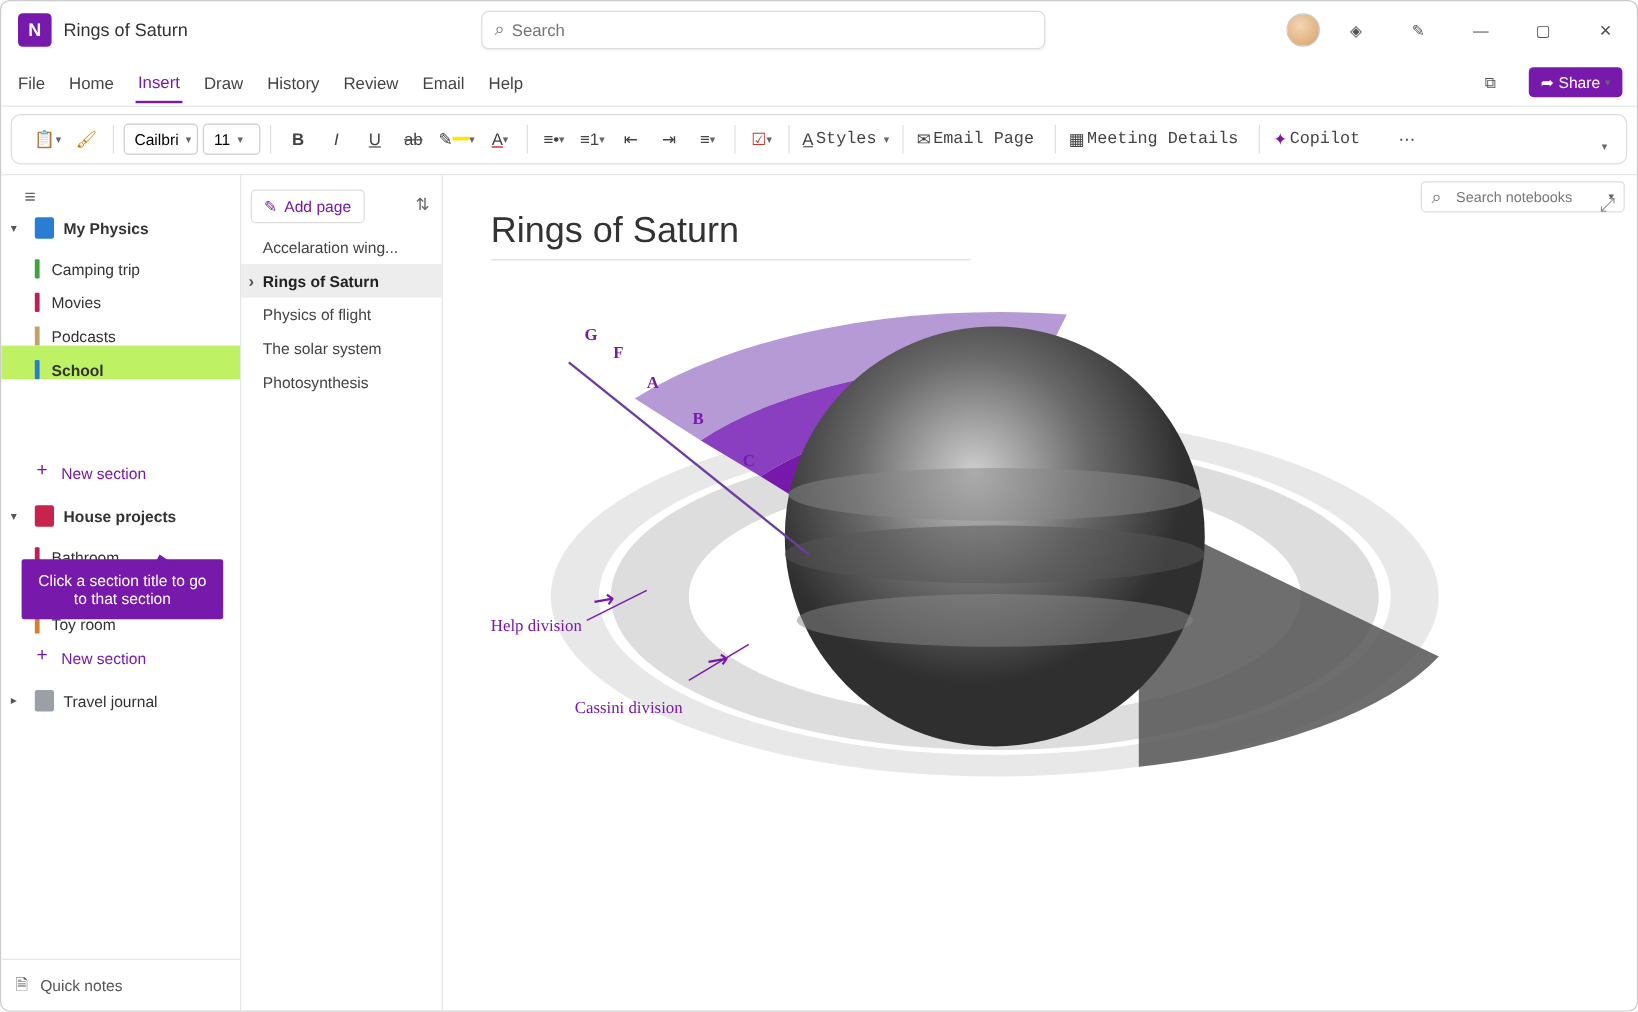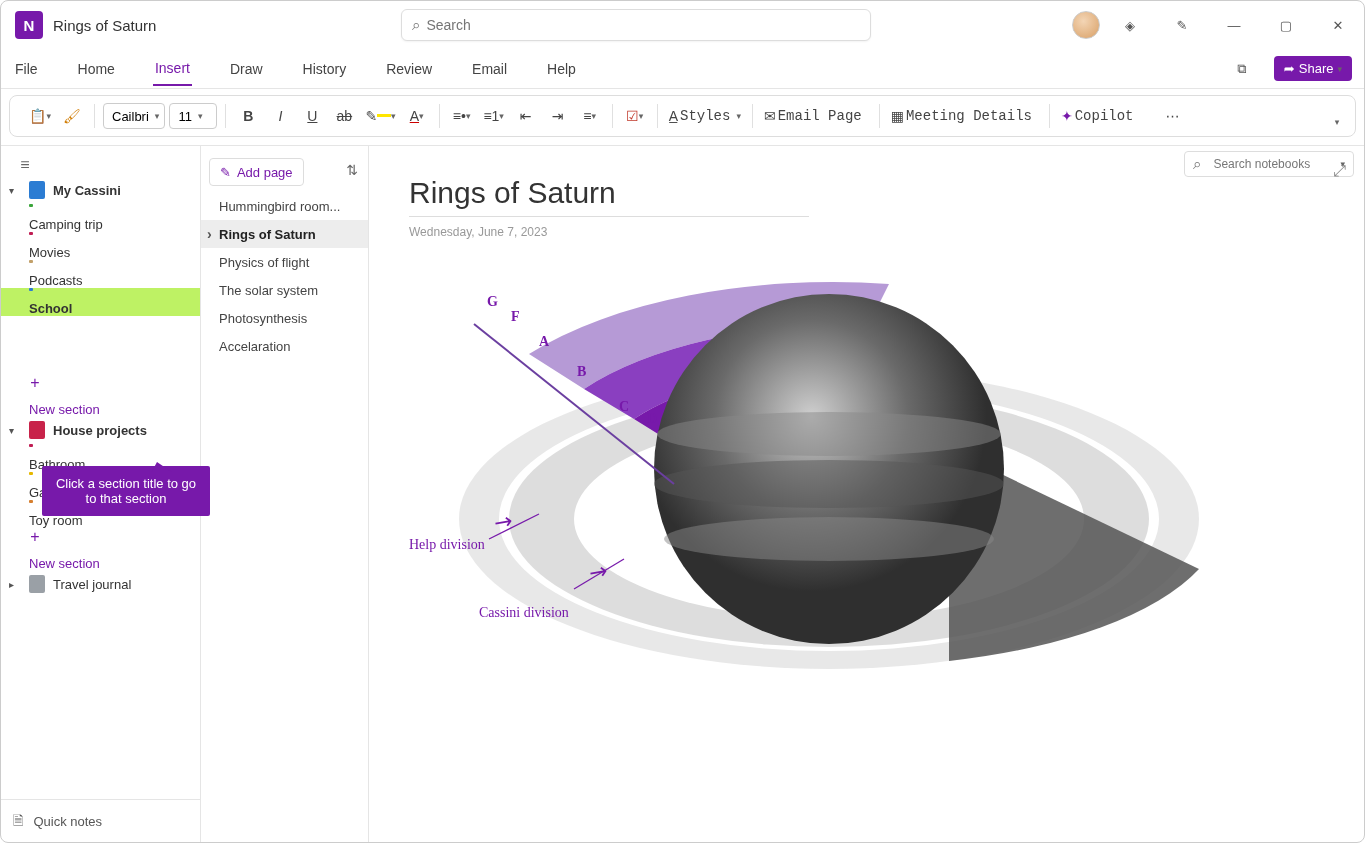--- a/index.html
+++ b/index.html
@@ -10,21 +10,21 @@
 .app-icon { width:28px; height:28px; background:#7719aa; border-radius:4px; margin:0 10px 0 8px; display:flex; align-items:center; justify-content:center; color:#fff; font-weight:bold; font-size:15px; }
 .title { font-size:15px; color:#333; }
 .search-wrap { margin-left:auto; margin-right:auto; position:absolute; left:400px; width:470px; }
 .search-box { width:100%; height:32px; border:1px solid #ddd; border-radius:6px; display:flex; align-items:center; padding:0 10px; background:#fff; box-shadow:0 1px 2px rgba(0,0,0,.05); }
 .search-box input { border:0; outline:0; width:100%; font-size:14px; color:#6d28d9; background:transparent; }
 .title-right { position:absolute; right:4px; top:0; height:48px; display:flex; align-items:center; gap:8px; }
 .avatar { width:28px; height:28px; border-radius:50%; background:radial-gradient(circle at 40% 35%,#f3d5b5,#d9a066); border:1px solid #ccc; }
 .title-btn { width:44px; height:32px; display:flex; align-items:center; justify-content:center; color:#555; font-size:13px; }
 
 
-.menubar { height:40px; display:flex; align-items:center; padding:0 12px; gap:36px; border-bottom:1px solid #e5e5e5; }
+.menubar { height:40px; display:flex; align-items:center; padding:0 12px; gap:16px; border-bottom:1px solid #e5e5e5; }
 .menu-item { font-size:14px; color:#444; padding:8px 2px; cursor:pointer; }
 .menu-item.active { color:#7719aa; border-bottom:2px solid #7719aa; font-weight:500; }
 .menu-right { margin-left:auto; display:flex; align-items:center; gap:10px; }
 .share-btn { background:#7719aa; color:#fff; padding:5px 10px; border-radius:4px; font-size:13px; display:flex; align-items:center; gap:4px; }
 
 
 .ribbon-wrap { padding:6px 8px 8px; border-bottom:1px solid #e5e5e5; }
 .ribbon { border:1px solid #ddd; border-radius:8px; height:42px; display:flex; align-items:center; padding:0 8px; gap:0; position:relative; }
 .rg { display:flex; align-items:center; gap:4px; padding:0 8px; height:100%; }
 .sep { width:1px; height:24px; background:#e0e0e0; }
@@ -36,29 +36,29 @@
 
 .body { display:flex; height:calc(100% - 48px - 40px - 56px); position:relative; }
 .nav-toggle { width:28px; height:28px; display:flex; align-items:center; justify-content:center; color:#666; margin:5px 0 0 10px; position:absolute; }
 
 
 .sidebar { width:200px; border-right:1px solid #e5e5e5; padding-top:30px; display:flex; flex-direction:column; font-size:13px; color:#333; }
 .nb-row { display:flex; align-items:center; height:28px; padding:0 8px; gap:8px; cursor:pointer; }
 .nb-chev { width:12px; font-size:10px; color:#555; }
 .nb-icon { width:16px; height:18px; border-radius:2px; }
 .nb-bold { font-weight:600; }
-.sect-row { display:flex; align-items:flex-start; height:28px; padding:0 8px 0 28px; gap:10px; cursor:pointer; position:relative;flex-direction:column; }
+.sect-row { display:flex; align-items:flex-end; height:28px; padding:0 8px 0 28px; gap:10px; cursor:pointer; position:relative; }
 .sect-row.sel { background:#bef264; font-weight:600; }
 .sect-bar { width:4px; height:16px; border-radius:1px; }
 .new-sect { color:#7719aa; }
 .plus { color:#7719aa; font-size:16px; width:12px; text-align:center; }
 .quick { margin-top:auto; border-top:1px solid #e5e5e5; height:44px; display:flex; align-items:center; padding:0 12px; gap:10px; color:#555; }
 
 
-.tooltip { position:absolute; left:17px; top:320px; width:168px; background:#7719aa; color:#fff; font-size:13px; text-align:center; padding:10px 8px; border-radius:2px; z-index:5;margin-left:24px; }
+.tooltip { position:absolute; left:17px; top:320px; width:168px; background:#7719aa; color:#fff; font-size:13px; text-align:center; padding:10px 8px; border-radius:2px; z-index:5; }
 .tooltip::before { content:""; position:absolute; top:-14px; left:105px; border:10px solid transparent; border-bottom-color:#7719aa; transform:skewX(25deg); }
 
 
 .pages { width:168px; border-right:1px solid #e5e5e5; padding:8px 0; font-size:13px; }
 .addpage { margin:4px 8px 6px; border:1px solid #ddd; border-radius:4px; height:28px; display:inline-flex; align-items:center; padding:0 10px; gap:6px; color:#7719aa; }
 .sort-btn { float:right; margin:8px 10px 0 0; color:#666; font-size:14px; }
 .page-row { height:28px; display:flex; align-items:center; padding:0 10px 0 18px; cursor:pointer; color:#444; position:relative; }
 .page-row.sel { background:#ededed; font-weight:600; color:#222; }
 .page-row.sel::before { content:"›"; position:absolute; left:6px; font-size:14px; color:#555; }
 
@@ -211,21 +211,21 @@
   <div class="search2" style="top:5px">
     <span class="icon-search"></span>
     <span style="flex:1">Search notebooks</span>
     <span class="chev">▾</span>
   </div>
 
   <div class="sidebar">
     <div class="nb-row">
       <span class="nb-chev">▾</span>
       <span class="nb-icon" style="background:#2b7cd3"></span>
-      <span class="nb-bold">My Cassini</span>
+      <span class="nb-bold">My Physics</span>
     </div>
     <div class="sect-row">
         <span class="sect-bar" style="background:#3ba53b"></span>
         <span>Camping trip</span>
       </div>
     <div class="sect-row">
         <span class="sect-bar" style="background:#c01e54"></span>
         <span>Movies</span>
       </div>
     <div class="sect-row">
@@ -276,33 +276,31 @@
   </div>
 
   <div class="tooltip">Click a section title to go to that section</div>
 
   <div class="pages">
     <span class="sort-btn">⇅</span>
     <div class="addpage">
       <span style="color:#7719aa">✎</span>
       <span>Add page</span>
     </div>
-    <div class="page-row">Hummingbird room...</div>
+    <div class="page-row">Accelaration wing...</div>
     <div class="page-row sel">Rings of Saturn</div>
     <div class="page-row">Physics of flight</div>
     <div class="page-row">The solar system</div>
     <div class="page-row">Photosynthesis</div>
-    <div class="page-row">Accelaration</div>
   </div>
 
   <div class="canvas">
     <div class="expand">⤢</div>
     <div class="page-title">Rings of Saturn</div>
     <div class="title-rule"></div>
-    <div class="date">Wednesday, June 7, 2023</div>
 
     <div class="illus">
       <svg viewBox="0 0 800 440" width="800" height="440">
         <defs>
           <radialGradient id="pl" cx="45%" cy="35%">
             <stop offset="0%" stop-color="#cfcfcf"></stop>
               <stop offset="55%" stop-color="#6a6a6a"></stop>
               <stop offset="100%" stop-color="#2f2f2f"></stop>
           </radialGradient>
         </defs>

